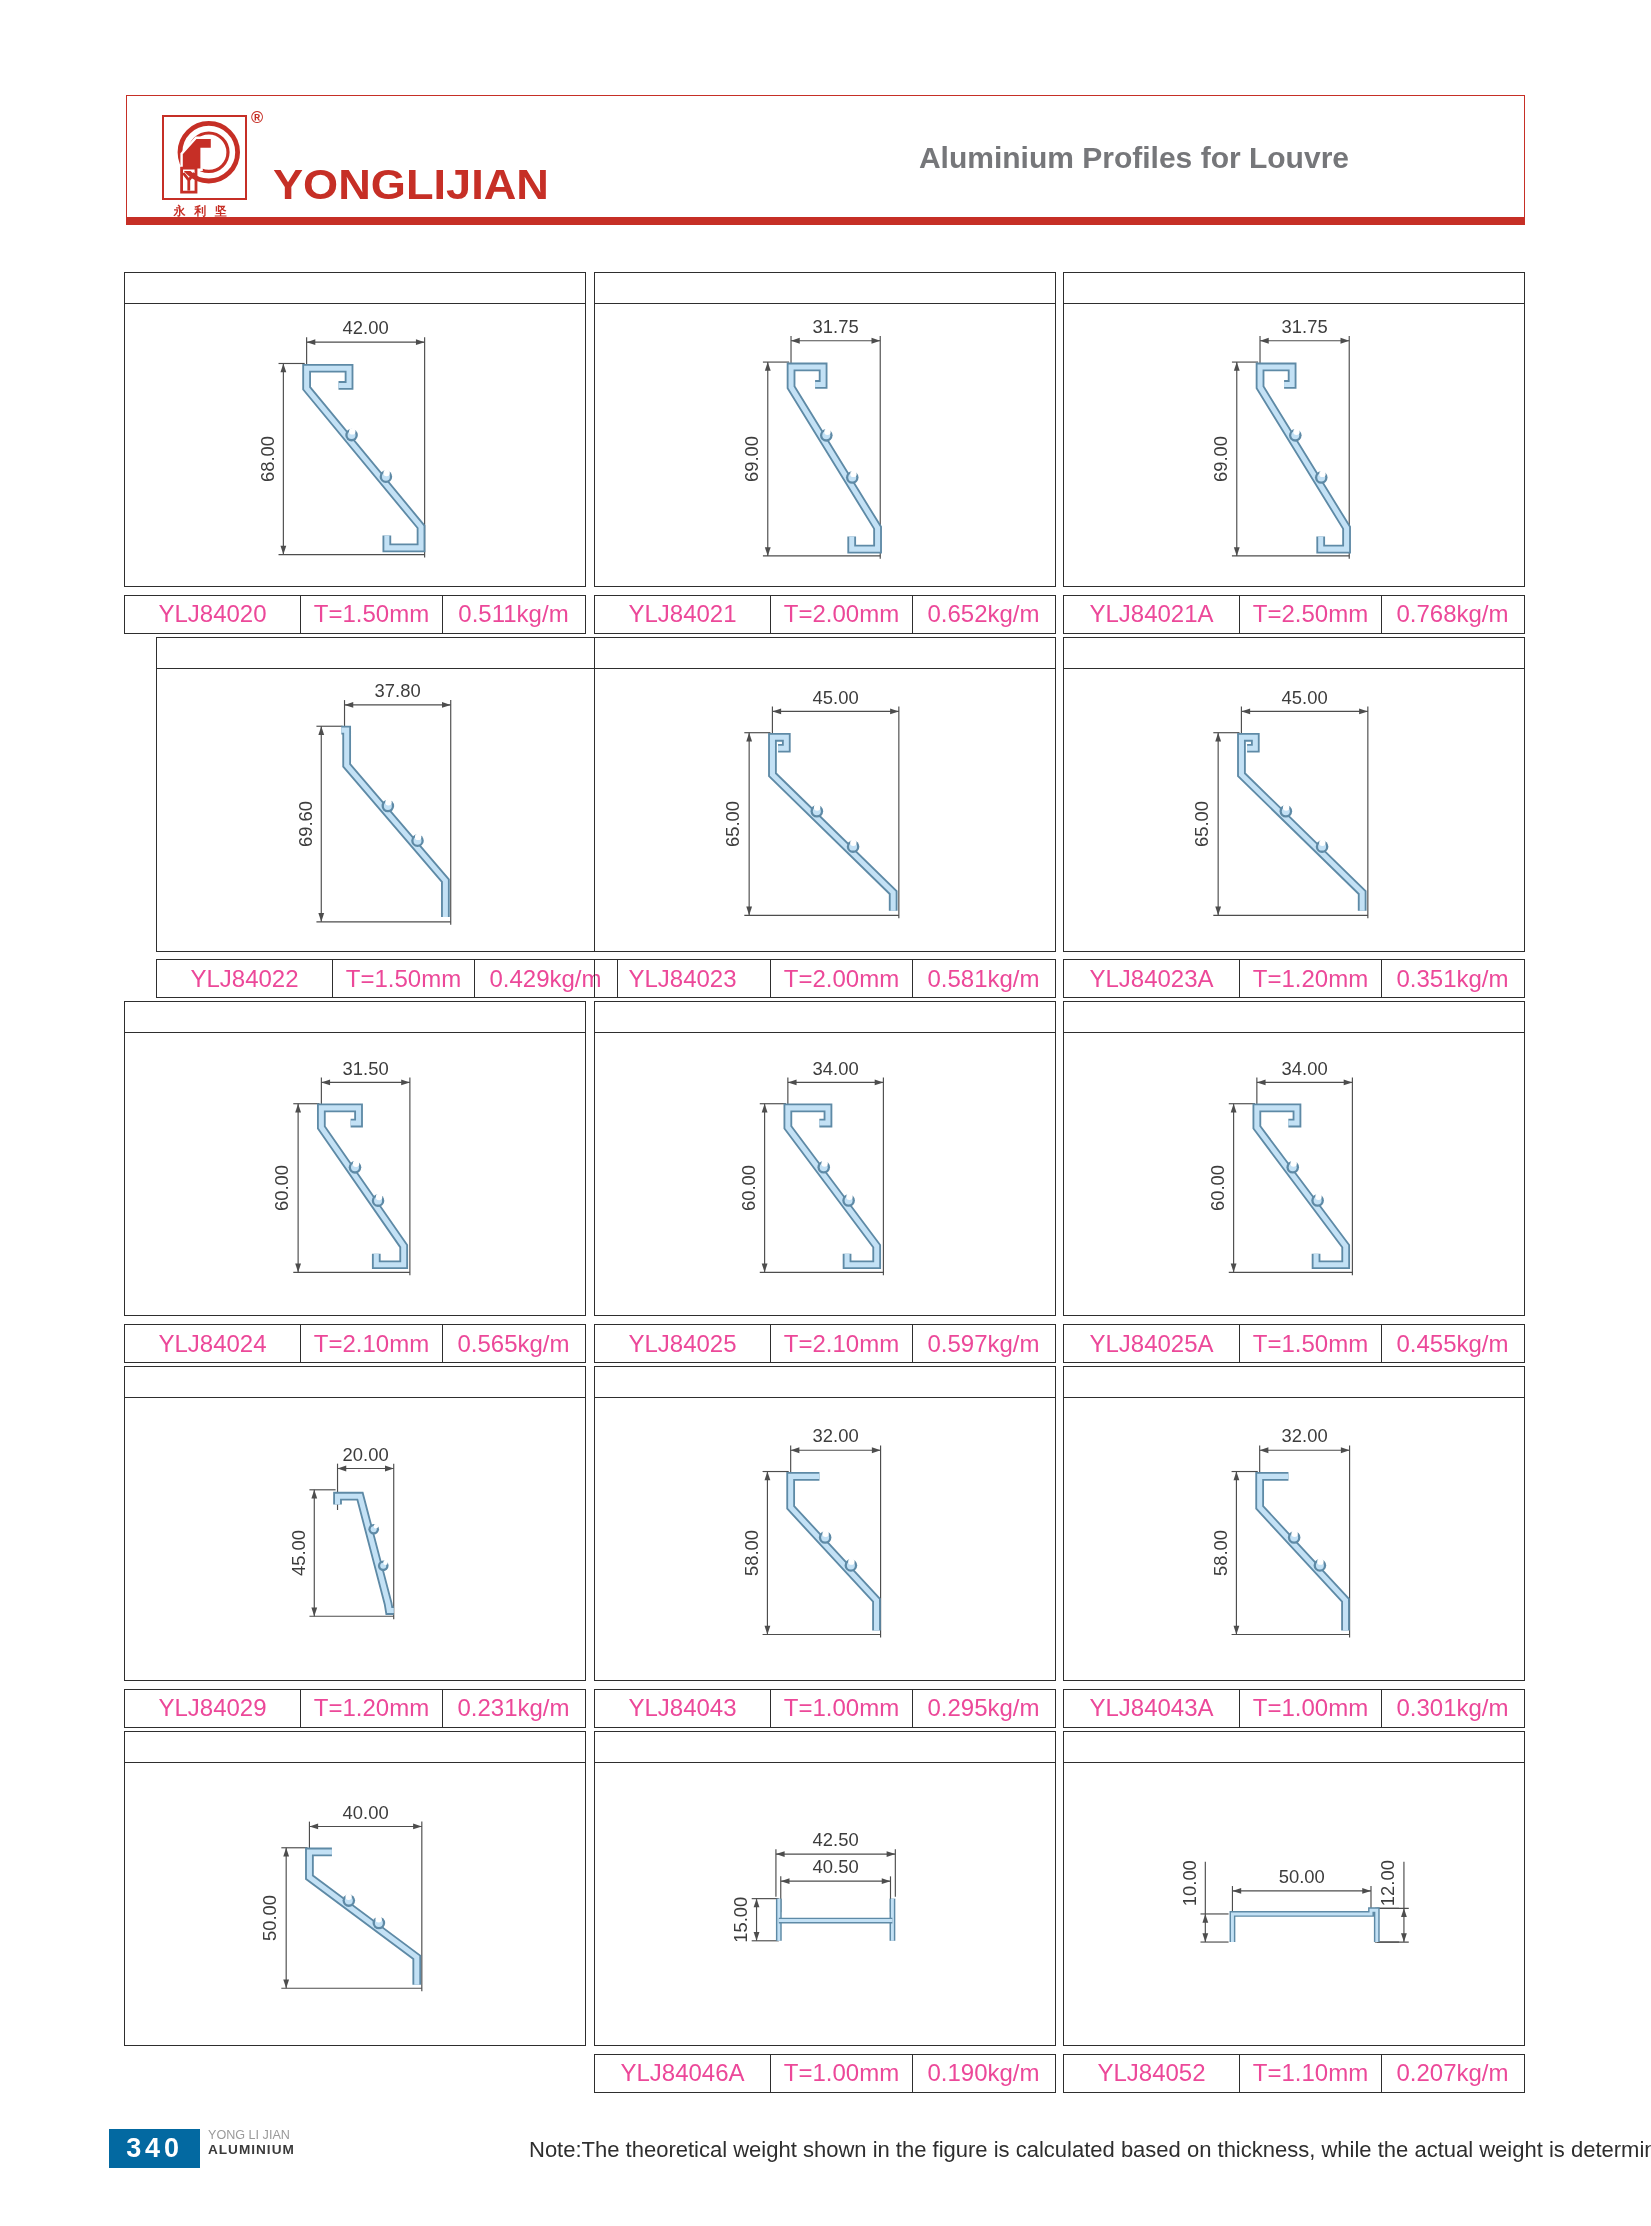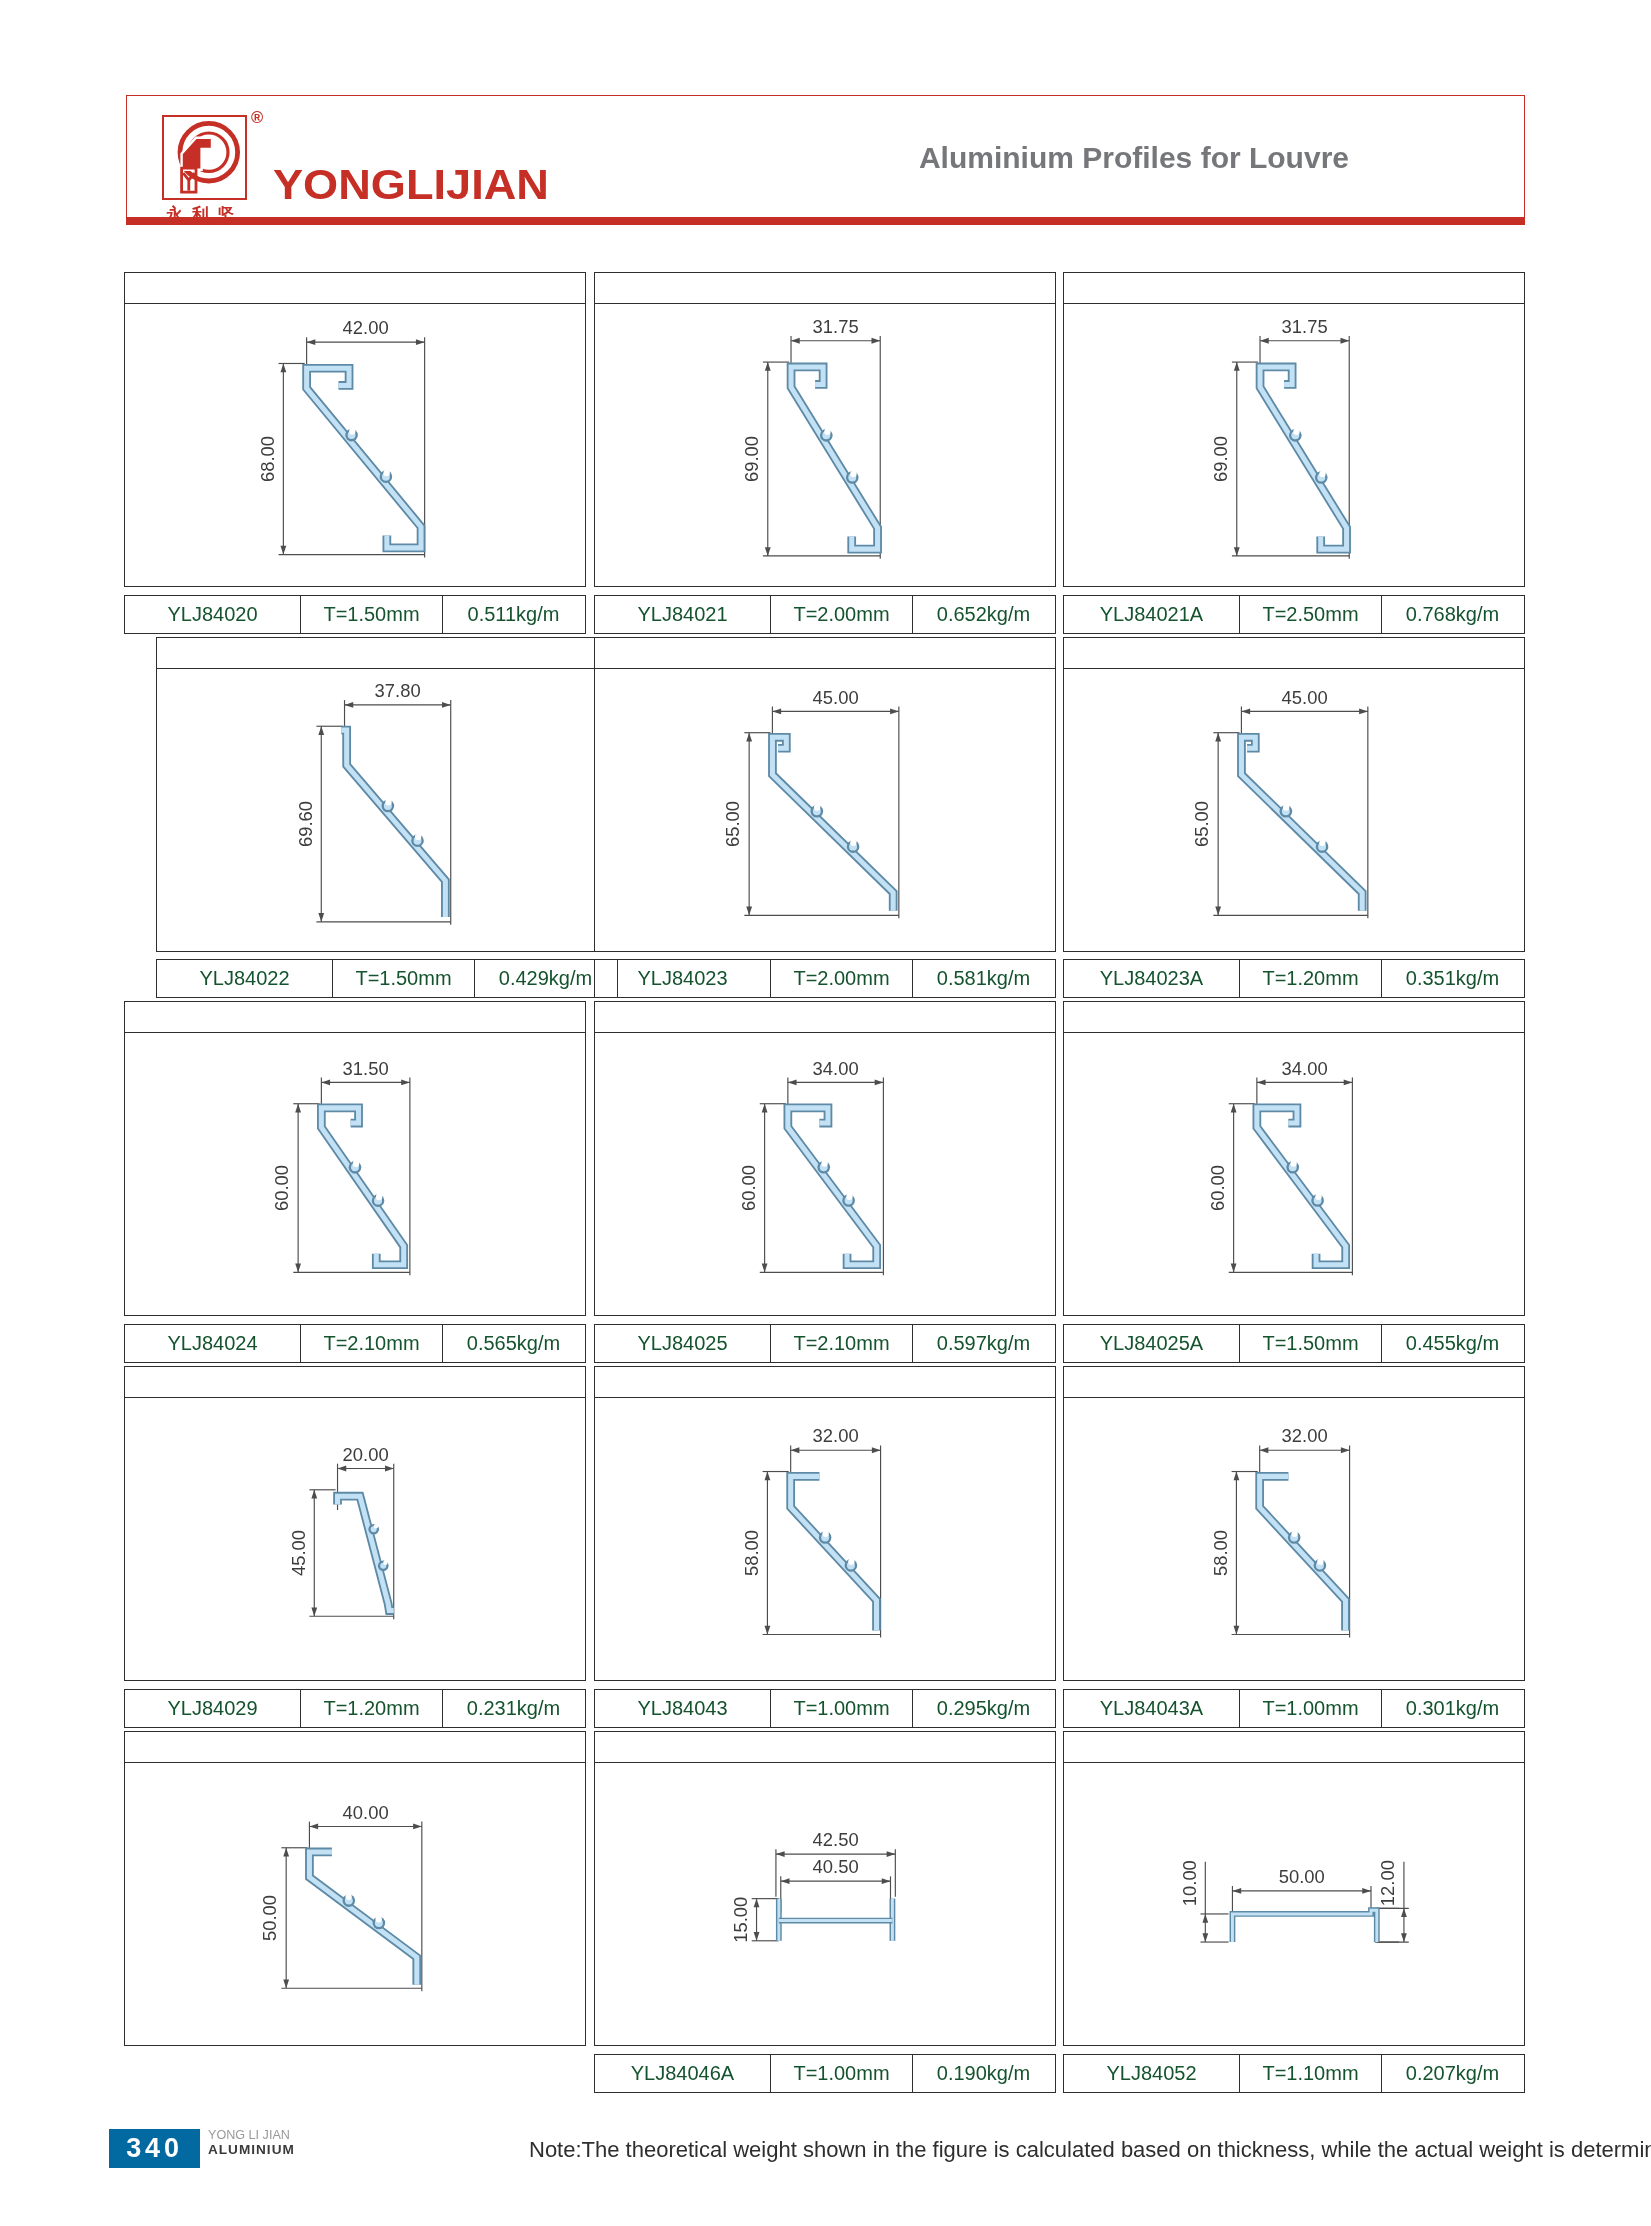--- a/index.html
+++ b/index.html
@@ -5,35 +5,35 @@
   html,body{margin:0;padding:0;background:#ffffff;}
   .page{position:relative;width:1652px;height:2226px;background:#ffffff;overflow:hidden;
         font-family:"Liberation Sans", sans-serif;}
   
   .header-box{position:absolute;left:126px;top:95px;width:1399px;height:130px;
               border:1.9px solid #c6items2f26;box-sizing:border-box;}
   .header-box{border:1.9px solid #c62f26;border-bottom:8.7px solid #c62f26;}
   .logo-square{position:absolute;left:35px;top:19.4px;width:85px;height:85px;
                border:2.9px solid #c62f26;box-sizing:border-box;}
   .logo-cn{position:absolute;left:29px;top:107px;width:97px;text-align:center;
-           color:#c62f26;font-size:17px;font-weight:bold;letter-spacing:8.7px;white-space:nowrap;}
+           color:#c62f26;font-size:12px;font-weight:bold;letter-spacing:8.7px;white-space:nowrap;}
   .reg-mark{position:absolute;left:124px;top:11.6px;color:#c62f26;font-size:16.5px;font-weight:bold;}
   .wordmark{position:absolute;left:146px;top:64px;color:#c62f26;font-size:43px;font-weight:800;
             letter-spacing:0px;transform:scale(1.05,1.0);transform-origin:left center;white-space:nowrap;}
   .header-title{position:absolute;right:175px;top:45px;color:#76777a;font-size:30px;font-weight:bold;}
   
   #table-root{position:absolute;left:124px;top:272px;width:1401px;}
   .block-row{position:relative;width:1401px;height:356px;margin-bottom:8.7px;}
   .pcol{position:absolute;top:0;width:462px;}
   .profile-box{width:462px;height:315px;border:1.9px solid #2e2e2e;box-sizing:border-box;background:#fff;}
   .cell-strip{width:100%;height:31px;border-bottom:1.9px solid #2e2e2e;box-sizing:border-box;}
   .label-bar{margin-top:7.8px;width:462px;height:39px;border:1.9px solid #2e2e2e;box-sizing:border-box;
              display:flex;align-items:stretch;}
   .label-cell{display:flex;align-items:center;justify-content:center;
-              font-size:20px;color:#14532d;box-sizing:border-box;white-space:nowrap;}
+              font-size:24px;color:#ec4899;box-sizing:border-box;white-space:nowrap;}
   .lc-code{width:175px;}
   .lc-th{width:142px;border-left:1.9px solid #2e2e2e;}
   .lc-wt{width:142px;border-left:1.9px solid #2e2e2e;}
   
   .page-badge{position:absolute;left:109px;top:2129px;width:91px;height:39px;background:#0369a1;
               color:#ffffff;font-size:27px;font-weight:bold;display:flex;align-items:center;justify-content:center;
               letter-spacing:3.9px;}
   .brand-small{position:absolute;left:208px;top:2129px;line-height:1.1;}
   .brand-small .l1{font-size:12.6px;color:#9a9a9a;white-space:nowrap;}
   .brand-small .l2{font-size:13.6px;color:#3a3a3a;font-weight:bold;letter-spacing:1px;white-space:nowrap;}

